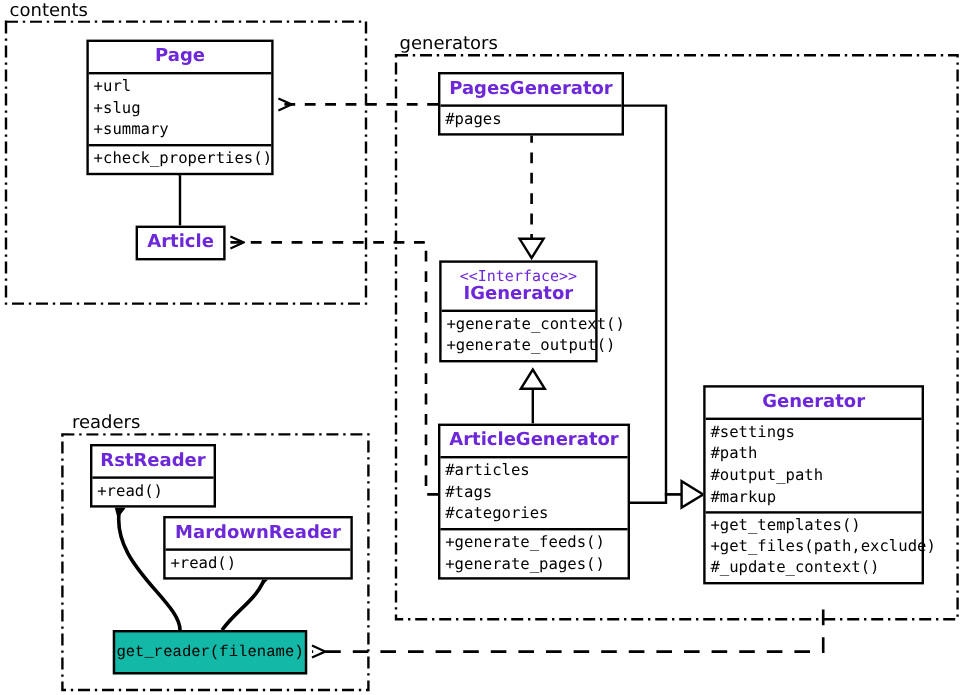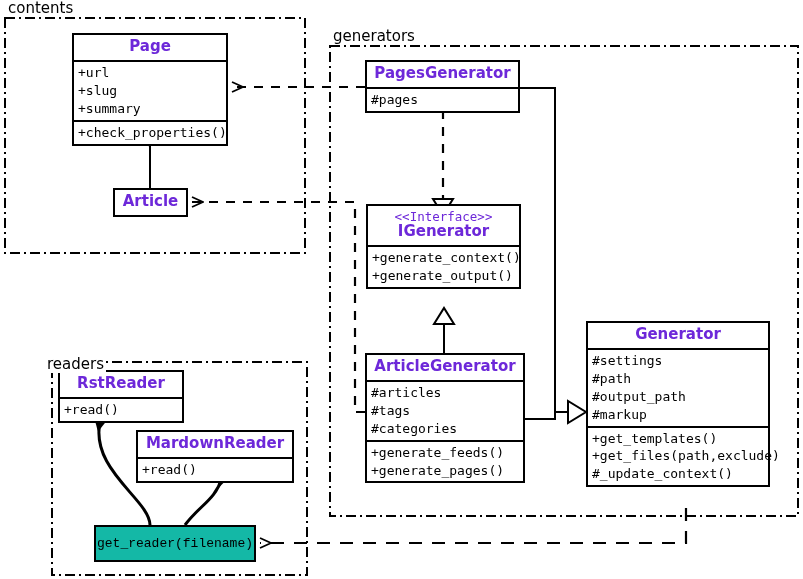--- a/index.html
+++ b/index.html
@@ -135,21 +135,21 @@
 
     <polyline points="686,508 686,543 260,543" fill="none" stroke="#000000" stroke-width="2.2" stroke-dasharray="13 10" marker-end="url(#open-arrow)"></polyline>
 
     <path d="M 150 525 C 150 500, 90 470, 100 422" fill="none" stroke="#000000" stroke-width="3" marker-end="url(#solid-arrow)"></path>
 
     <path d="M 185 525 C 200 505, 215 500, 222 478" fill="none" stroke="#000000" stroke-width="3" marker-end="url(#solid-arrow)"></path>
   </svg>
 
   <div class="pkg-label" style="left:6px; top:-1px;">contents</div>
   <div class="pkg-label" style="left:331px; top:27px;">generators</div>
-  <div class="pkg-label" style="left:45px; top:343px;margin-top:12px;">readers</div>
+  <div class="pkg-label" style="left:58px; top:343px;">readers</div>
 
   <div class="uml-class" style="left:72px; top:33px; width:156px;">
     <div class="uml-title">Page</div>
     <div class="uml-compartment uml-sep">
       <div>+url</div>
       <div>+slug</div>
       <div>+summary</div>
     </div>
     <div class="uml-compartment uml-sep">
       <div>+check_properties()</div>
@@ -160,21 +160,21 @@
     <div class="uml-title">Article</div>
   </div>
 
   <div class="uml-class" style="left:365px; top:60px; width:155px;">
     <div class="uml-title">PagesGenerator</div>
     <div class="uml-compartment uml-sep">
       <div>#pages</div>
     </div>
   </div>
 
-  <div class="uml-class" style="left:366px; top:204px; width:155px;">
+  <div class="uml-class" style="left:366px; top:217px; width:132px;">
     <div class="uml-title">
       <span class="uml-stereotype">&lt;&lt;Interface&gt;&gt;</span>
       <span>IGenerator</span>
     </div>
     <div class="uml-compartment uml-sep">
       <div>+generate_context()</div>
       <div>+generate_output()</div>
     </div>
   </div>
 
@@ -199,21 +199,21 @@
       <div>#output_path</div>
       <div>#markup</div>
     </div>
     <div class="uml-compartment uml-sep">
       <div>+get_templates()</div>
       <div>+get_files(path,exclude)</div>
       <div>#_update_context()</div>
     </div>
   </div>
 
-  <div class="uml-class" style="left:58px; top:370px; width:126px;">
+  <div class="uml-class" style="left:75px; top:370px; width:105px;">
     <div class="uml-title">RstReader</div>
     <div class="uml-compartment uml-sep">
       <div>+read()</div>
     </div>
   </div>
 
   <div class="uml-class" style="left:136px; top:430px; width:158px;">
     <div class="uml-title">MardownReader</div>
     <div class="uml-compartment uml-sep">
       <div>+read()</div>

